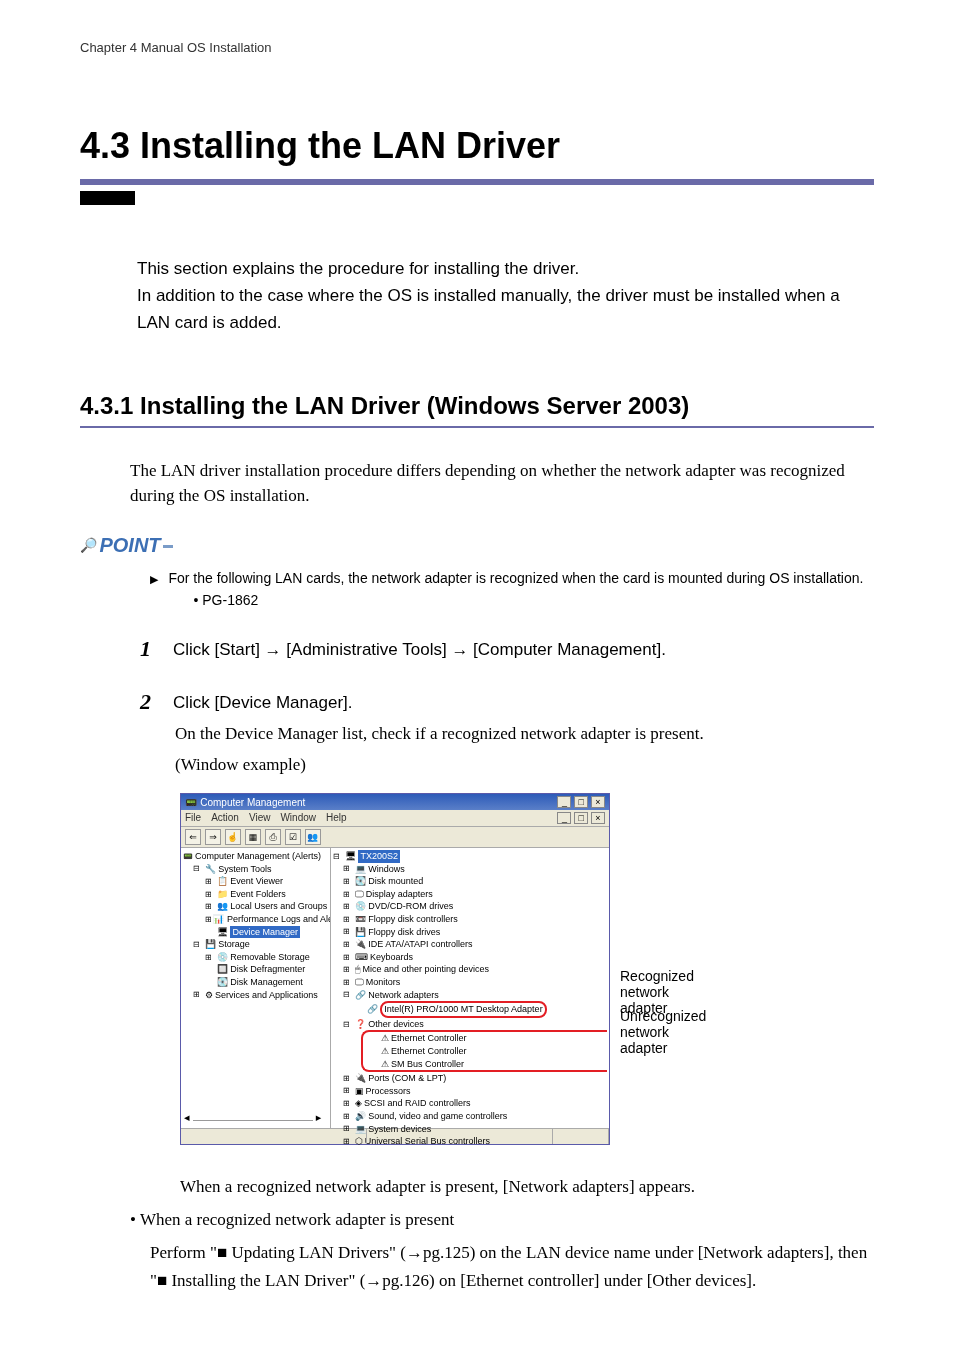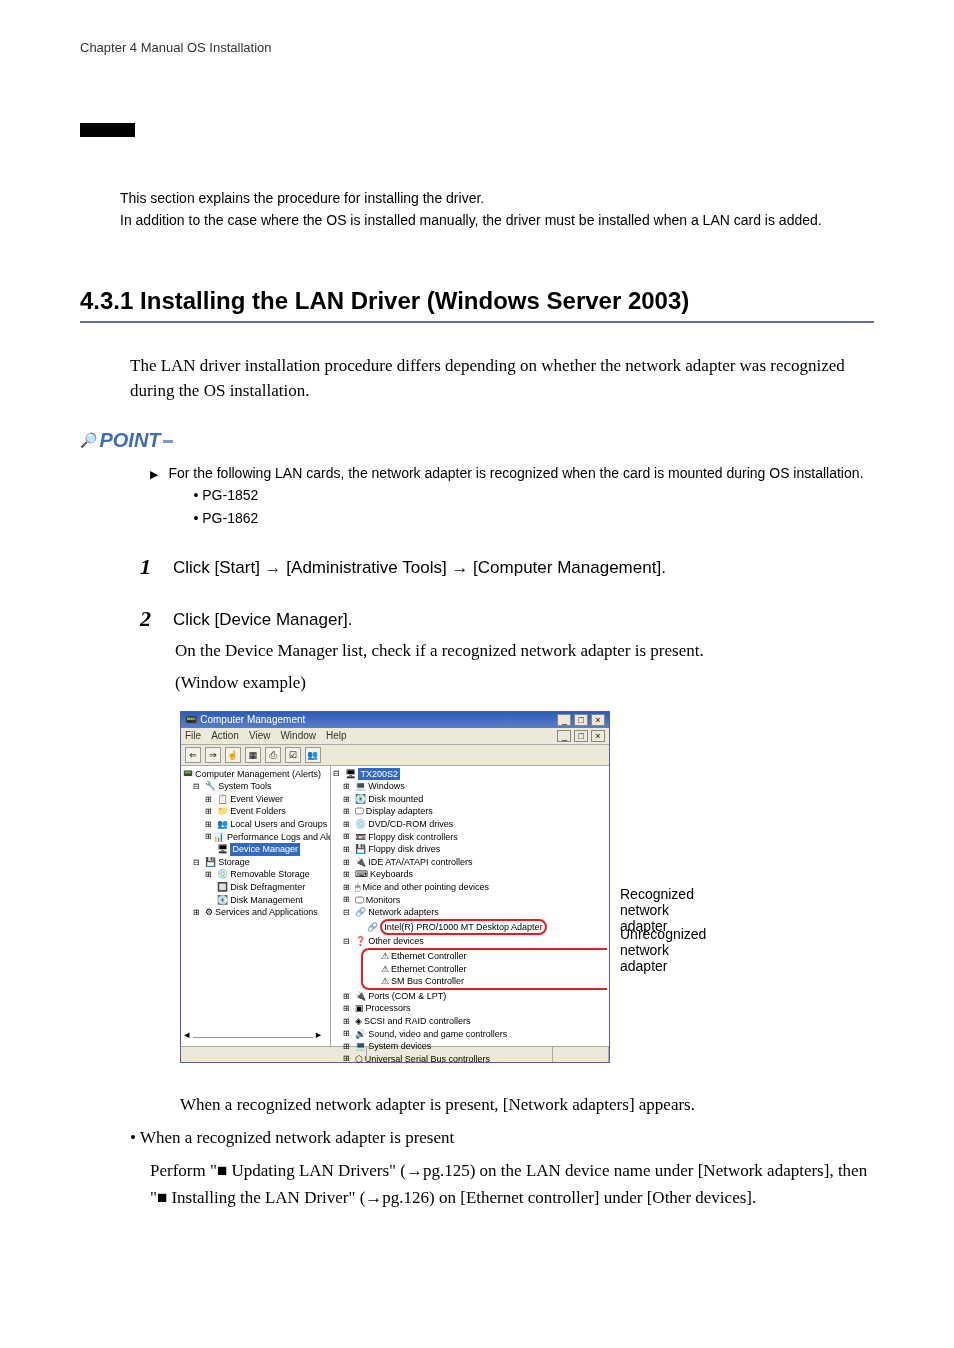--- a/index.html
+++ b/index.html
@@ -30,23 +30,23 @@
       position: relative;
     }
     .heading-bar {
       display: block;
       width: 55px;
       height: 14px;
       background: #000;
       margin-top: -2px;
     }
     .intro-para {
-      margin-left: 40px;
+      margin-left: 57px;
       margin-top: 50px;
-      font-size: 14px;
+      font-size: 17px;
       line-height: 1.6;
     }
     .sub-heading {
       font-size: 24px;
       font-weight: 900;
       font-family: Arial Black, Arial, sans-serif;
       border-bottom: 2px solid #6a6aa8;
       padding-bottom: 6px;
       margin-top: 55px;
       margin-bottom: 30px;
@@ -240,20 +240,21 @@
       line-height: 1.6;
       margin-top: 6px;
     }
   </style>
 </head>
 <body>
 
 <div class="chapter-header">Chapter 4  Manual OS Installation</div>
 
 <div>
+  <h1 class="main-heading">4.3  Installing the LAN Driver</h1>
   <span class="heading-bar"></span>
 </div>
 
 <div class="intro-para">
   <span>This section explains the procedure for installing the driver.</span><br>
   <span>In addition to the case where the OS is installed manually, the driver must be installed when a LAN card is added.</span>
 </div>
 
 <h2 class="sub-heading">4.3.1  Installing the LAN Driver (Windows Server 2003)</h2>
 
@@ -263,21 +264,20 @@
   <span class="point-icon">🔎</span>
   <span class="point-text">POINT</span>
   <span class="point-underline"></span>
 </div>
 
 <div class="bullet-block">
   <div class="bullet-row">
     <span class="bullet-arrow">▶</span>
     <div>
       <span>For the following LAN cards, the network adapter is recognized when the card is mounted during OS installation.</span>
-      <div class="sub-bullet">•  PG-1852</div>
       <div class="sub-bullet">•  PG-1862</div>
     </div>
   </div>
 </div>
 
 <div class="step-row">
   <span class="step-num">1</span>
   <span class="step-content">Click [Start] → [Administrative Tools] → [Computer Management].</span>
 </div>
 

